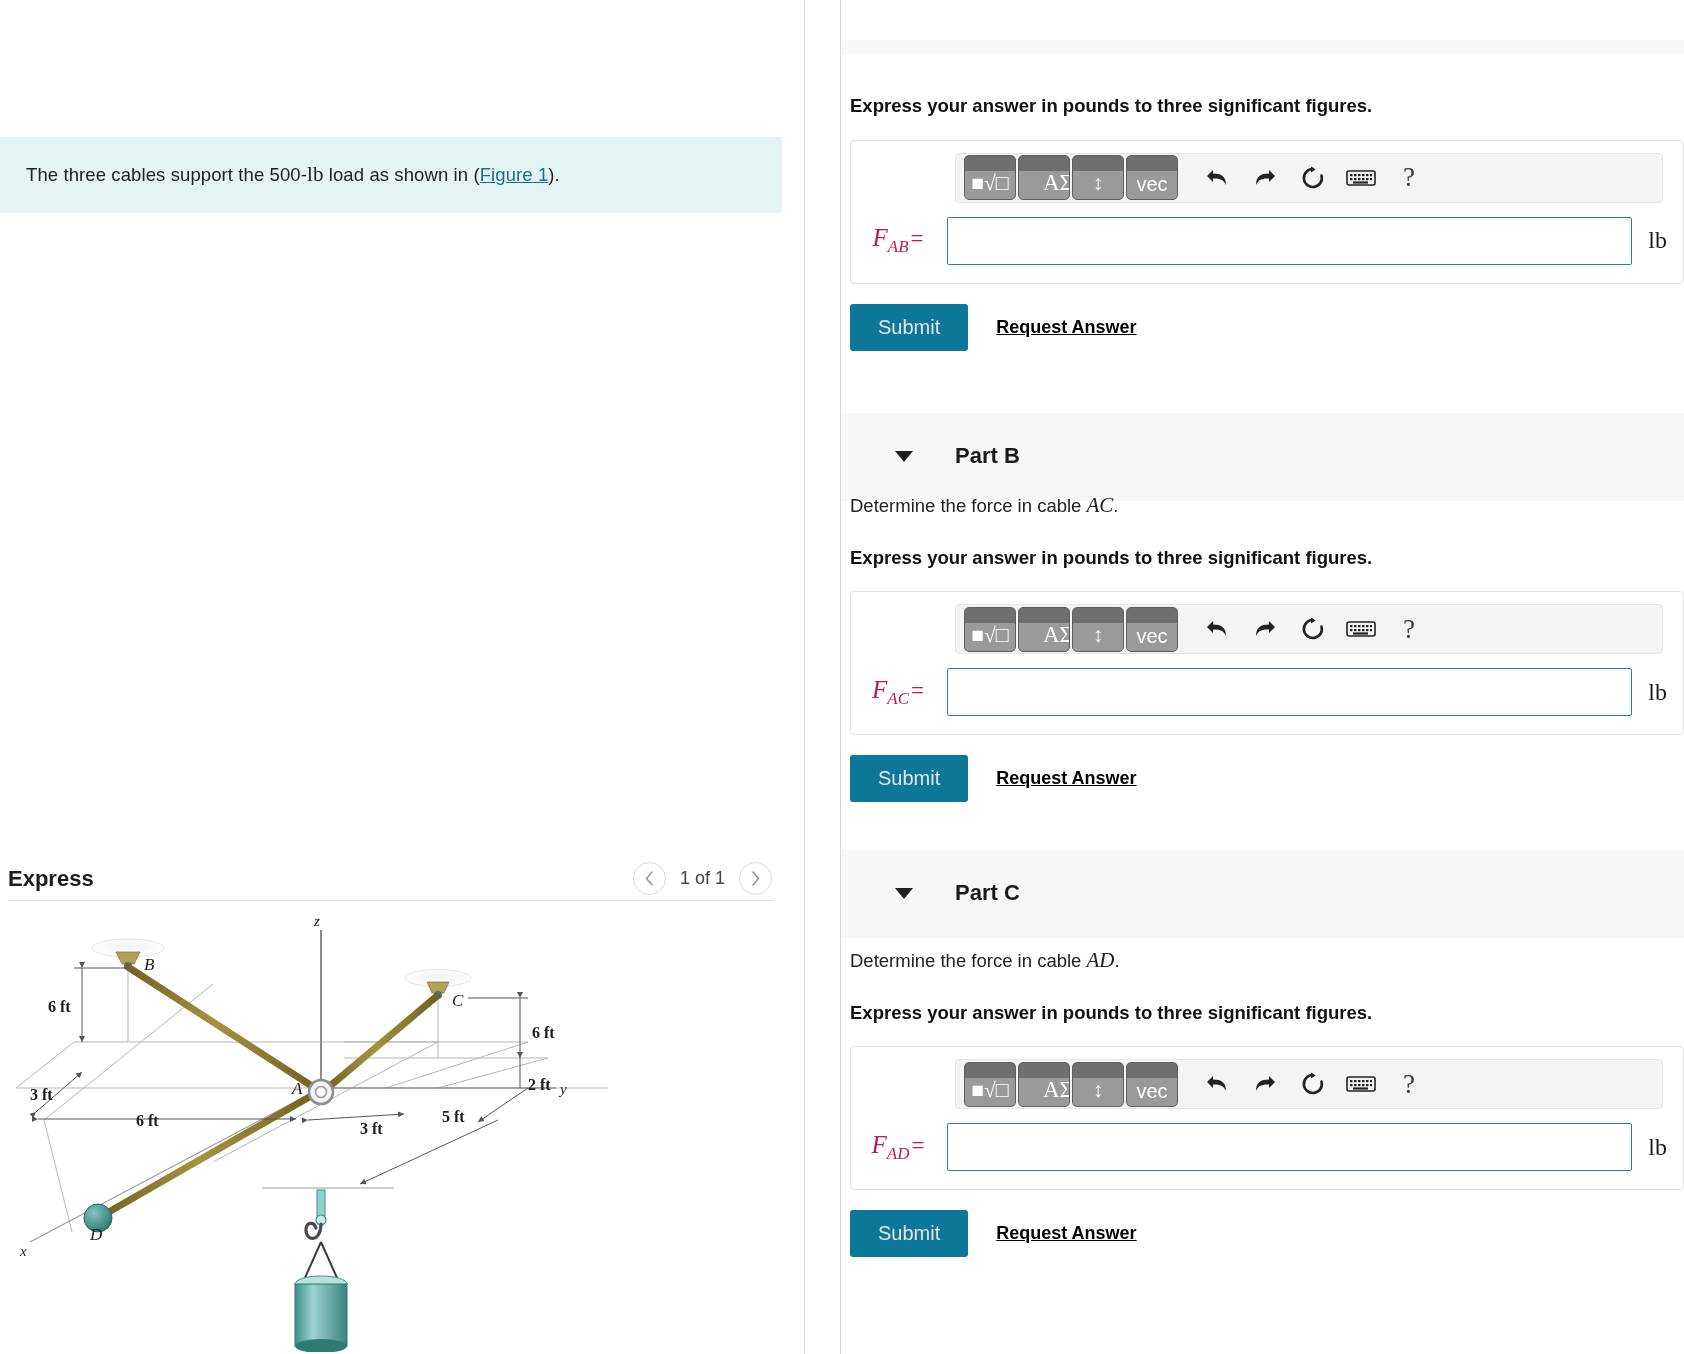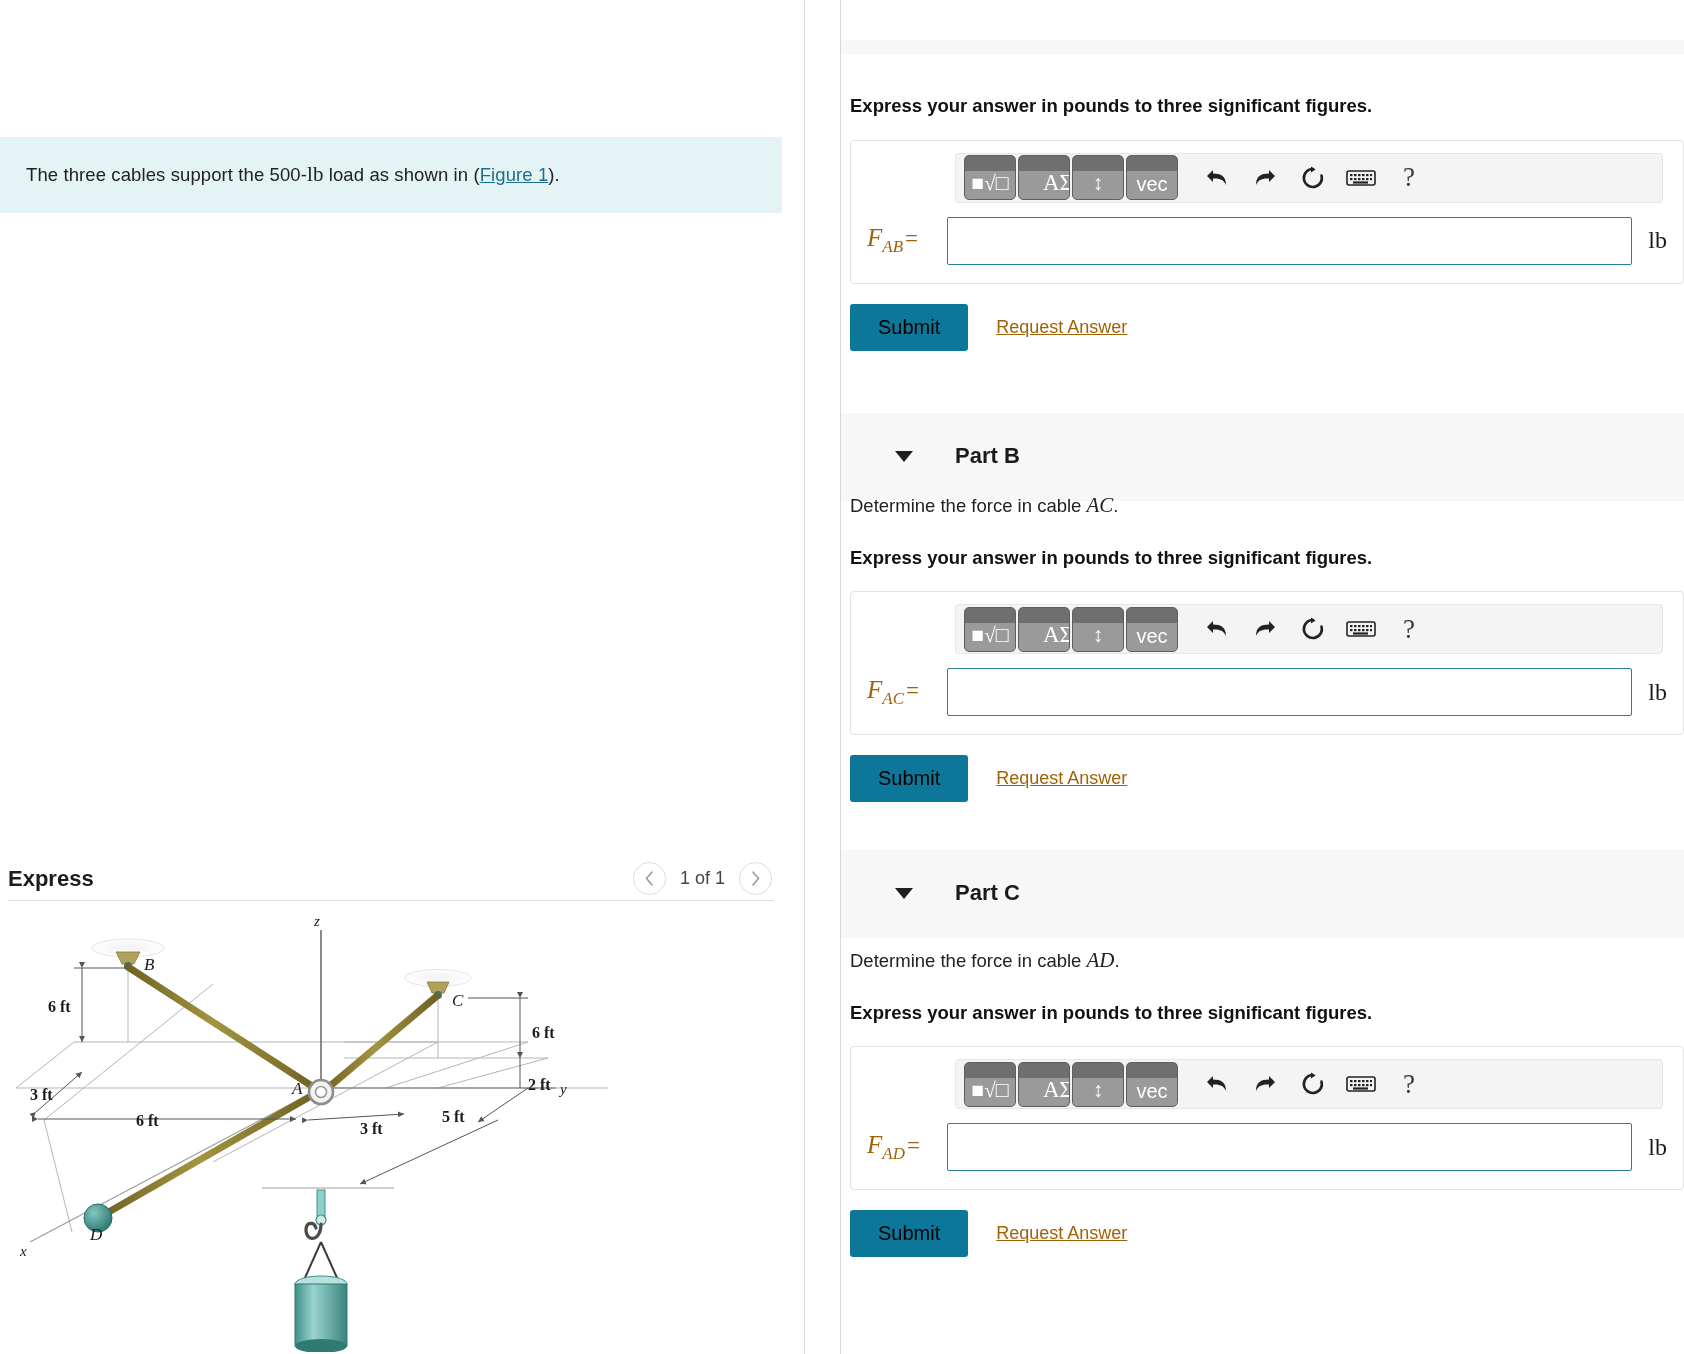--- a/index.html
+++ b/index.html
@@ -115,46 +115,46 @@
     width:46px; height:44px; display:flex; align-items:center; justify-content:center;
     cursor:pointer; color:#2a2a2a; flex:0 0 46px;
   }
   .icon-btn.help { font-size:27px; color:#3a3a3a; font-family:"Liberation Serif",serif; }
   .gap-left { margin-left:14px; }
 
   .input-row {
     display:flex; align-items:center; margin-top:14px;
   }
   .var-label {
-    width:80px; text-align:left; padding-right:10px;
-    font-family:"Liberation Serif", serif; font-style:italic; font-size:25px; color:#a16207;
+    width:80px; text-align:center; padding-right:10px;
+    font-family:"Liberation Serif", serif; font-style:italic; font-size:25px; color:#be185d;
     white-space:nowrap;
   }
   .var-label sub { font-size:17px; font-style:italic; }
   .eq { font-family:"Liberation Serif", serif; font-size:23px; font-style:normal; padding:0 8px 0 2px;}
   .ans-input {
     flex:1 1 auto; height:48px;
     border:1px solid #2a7d9b; border-radius:2px;
     background:#fff; outline:none;
     font-size:18px; padding:0 10px;
     font-family:"Liberation Sans", sans-serif;
   }
   .unit {
     font-family:"Liberation Serif", serif; font-size:24px; color:#1a1a1a;
     padding-left:16px; white-space:nowrap;
   }
 
   .actions { display:flex; align-items:center; gap:28px; margin-top:20px; }
   .submit-btn {
-    background:#0d7799; color:#000000; border:none; border-radius:3px;
+    background:#0d7799; color:#e5e5e5; border:none; border-radius:3px;
     font-size:20px; padding:12px 28px; cursor:pointer;
     font-family:"Liberation Sans", sans-serif;
   }
   .req-link {
-    color:#a16207; font-size:18px; font-weight:normal; text-decoration:underline; cursor:pointer;
+    color:#000000; font-size:18px; font-weight:bold; text-decoration:underline; cursor:pointer;
   }
 
   .part-header {
     background:#f7f7f7;
     display:flex; align-items:center; gap:42px;
     padding:30px 0 30px 54px;
   }
   .caret {
     width:0;height:0;border-left:9px solid transparent;border-right:9px solid transparent;
     border-top:11px solid #1f1f1f; cursor:pointer;

